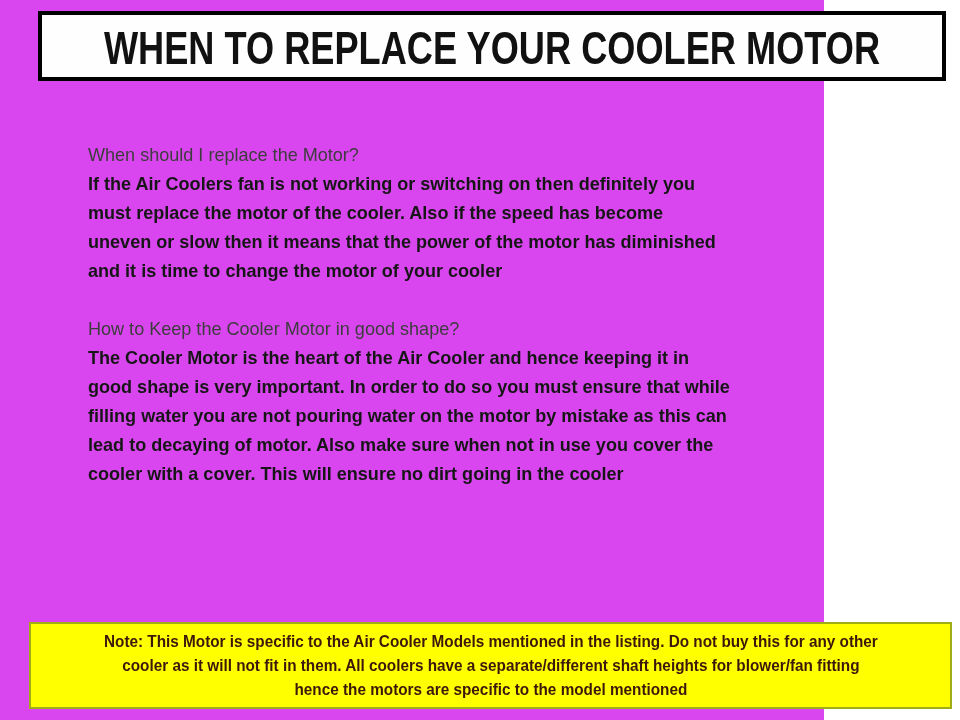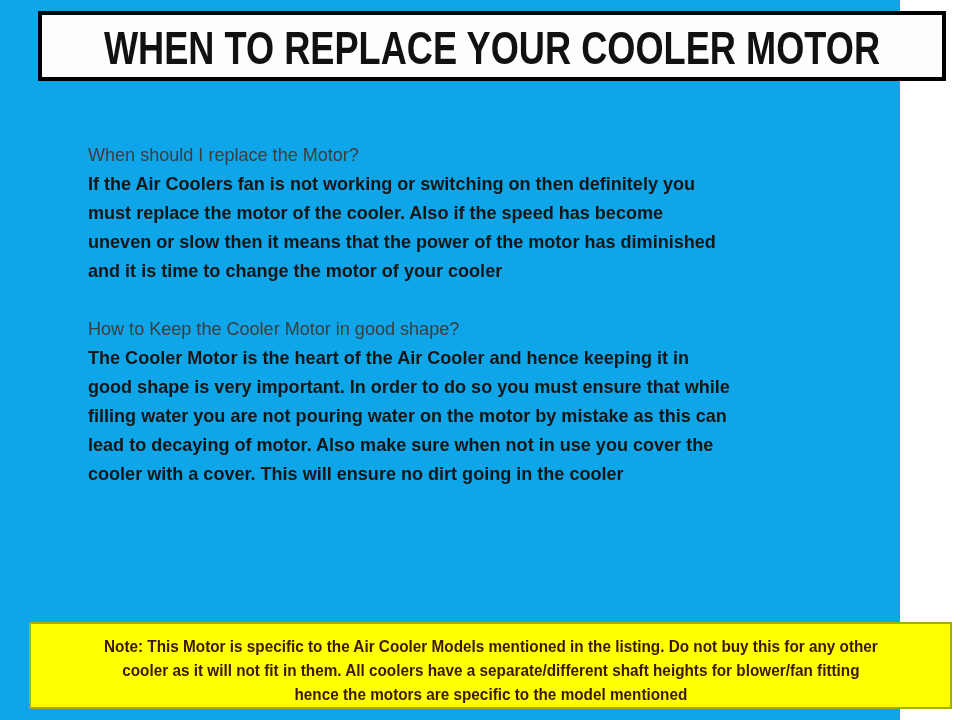--- a/index.html
+++ b/index.html
@@ -6,22 +6,22 @@
   html, body { width: 960px; height: 720px; }
   body {
     background: #ffffff;
     font-family: "Liberation Sans", sans-serif;
     overflow: hidden;
     position: relative;
   }
   .page {
     position: absolute;
     left: 0; top: 0;
-    width: 900px; height: 720px;
-    background: #0ea5e9;
+    width: 824px; height: 720px;
+    background: #d946ef;
     padding-left: 23px;
   }
   
   .header-box {
     position: absolute;
     left: 38px; top: 11px;
     width: 908px; height: 70px;
     border: 4px solid #000000;
     background: #fefefe;
     display: flex;
@@ -65,21 +65,21 @@
     white-space: pre;
   }
   
   .note-box {
     position: absolute;
     left: 29px; top: 622px;
     width: 923px; height: 87px;
     background: #ffff00;
     border: 2px solid #9fae14;
     display: flex;
-    align-items: flex-end;
+    align-items: center;
     justify-content: center;
     overflow: visible;
   }
   .note-text {
     font-size: 17px;
     line-height: 24px;
     font-weight: 700;
     color: #3c180a;
     text-align: center;
     white-space: pre;

